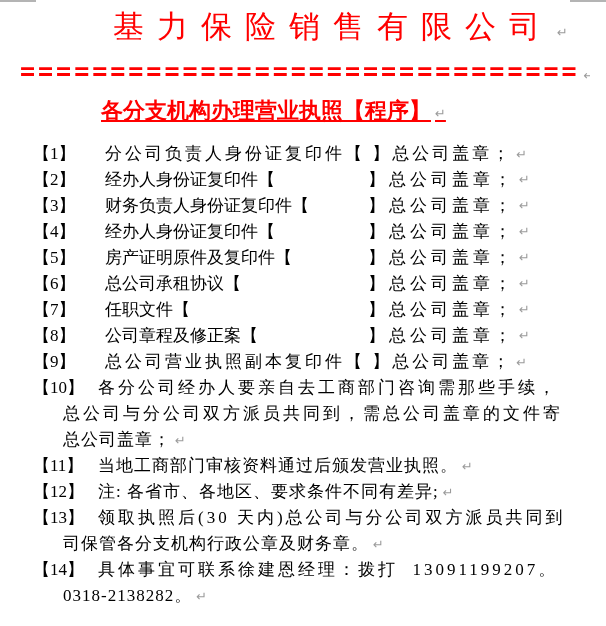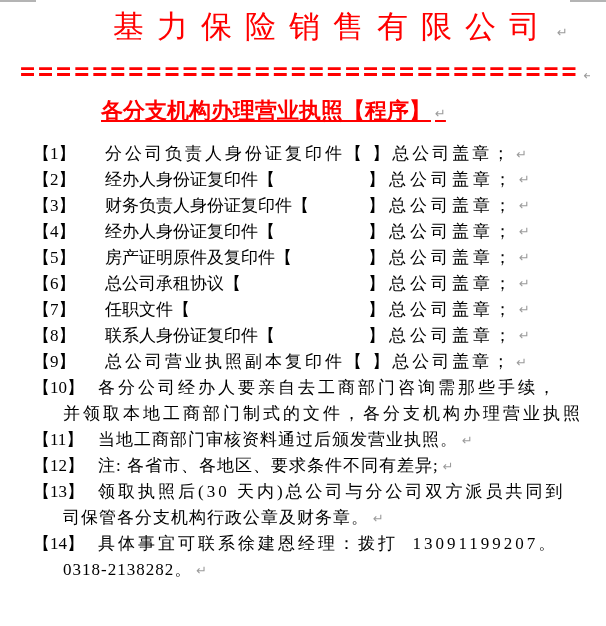--- a/index.html
+++ b/index.html
@@ -55,23 +55,24 @@
 <div class="subtitle"><span>各分支机构办理营业执照【程序】</span><span class="pmark">↵</span></div>
 
 <div class="list" id="list">
     <div class="line"><span class="num">【1】</span><span class="ls3">分公司负责人身份证复印件【 】总公司盖章；</span><span class="pmark">↵</span></div>
     <div class="line row"><span class="num">【2】</span><span>经办人身份证复印件【</span><span class="spacer"></span><span class="tail">】总公司盖章；</span><span class="pmark">↵</span></div>
     <div class="line row"><span class="num">【3】</span><span>财务负责人身份证复印件【</span><span class="spacer"></span><span class="tail">】总公司盖章；</span><span class="pmark">↵</span></div>
     <div class="line row"><span class="num">【4】</span><span>经办人身份证复印件【</span><span class="spacer"></span><span class="tail">】总公司盖章；</span><span class="pmark">↵</span></div>
     <div class="line row"><span class="num">【5】</span><span>房产证明原件及复印件【</span><span class="spacer"></span><span class="tail">】总公司盖章；</span><span class="pmark">↵</span></div>
     <div class="line row"><span class="num">【6】</span><span>总公司承租协议【</span><span class="spacer"></span><span class="tail">】总公司盖章；</span><span class="pmark">↵</span></div>
     <div class="line row"><span class="num">【7】</span><span>任职文件【</span><span class="spacer"></span><span class="tail">】总公司盖章；</span><span class="pmark">↵</span></div>
-    <div class="line row"><span class="num">【8】</span><span>联系人身份证复印件【</span><span class="spacer"></span><span class="tail">】总公司盖章；</span><span class="pmark">↵</span></div>
+    <div class="line row"><span class="num">【8】</span><span>公司章程及修正案【</span><span class="spacer"></span><span class="tail">】总公司盖章；</span><span class="pmark">↵</span></div>
     <div class="line"><span class="num">【9】</span><span class="ls3">总公司营业执照副本复印件【 】总公司盖章；</span><span class="pmark">↵</span></div>
     <div class="line"><span class="num longnum">【10】</span><span class="ls3">各分公司经办人要亲自去工商部门咨询需那些手续，</span></div>
-    <div class="line cont"><span class="ls3">并领取本地工商部门制式的文件，各分支机构办理营业执照</span></div>
+    <div class="line cont"><span class="ls3">总公司与分公司双方派员共同到，需总公司盖章的文件寄</span></div>
+    <div class="line cont"><span class="ls1">总公司盖章；</span><span class="pmark">↵</span></div>
     <div class="line"><span class="num longnum">【11】</span><span class="ls1">当地工商部门审核资料通过后颁发营业执照。</span><span class="pmark">↵</span></div>
     <div class="line"><span class="num longnum">【12】</span><span class="ls1">注: 各省市、各地区、要求条件不同有差异;</span><span class="pmark">↵</span></div>
     <div class="line"><span class="num longnum">【13】</span><span class="ls3">领取执照后(30 天内)总公司与分公司双方派员共同到</span></div>
     <div class="line cont"><span class="ls1">司保管各分支机构行政公章及财务章。</span><span class="pmark">↵</span></div>
     <div class="line"><span class="num longnum">【14】</span><span class="ls3">具体事宜可联系徐建恩经理：拨打  13091199207。</span></div>
     <div class="line cont"><span class="ls1">0318-2138282。</span><span class="pmark">↵</span></div>
   </div>
 
 </body></html>

